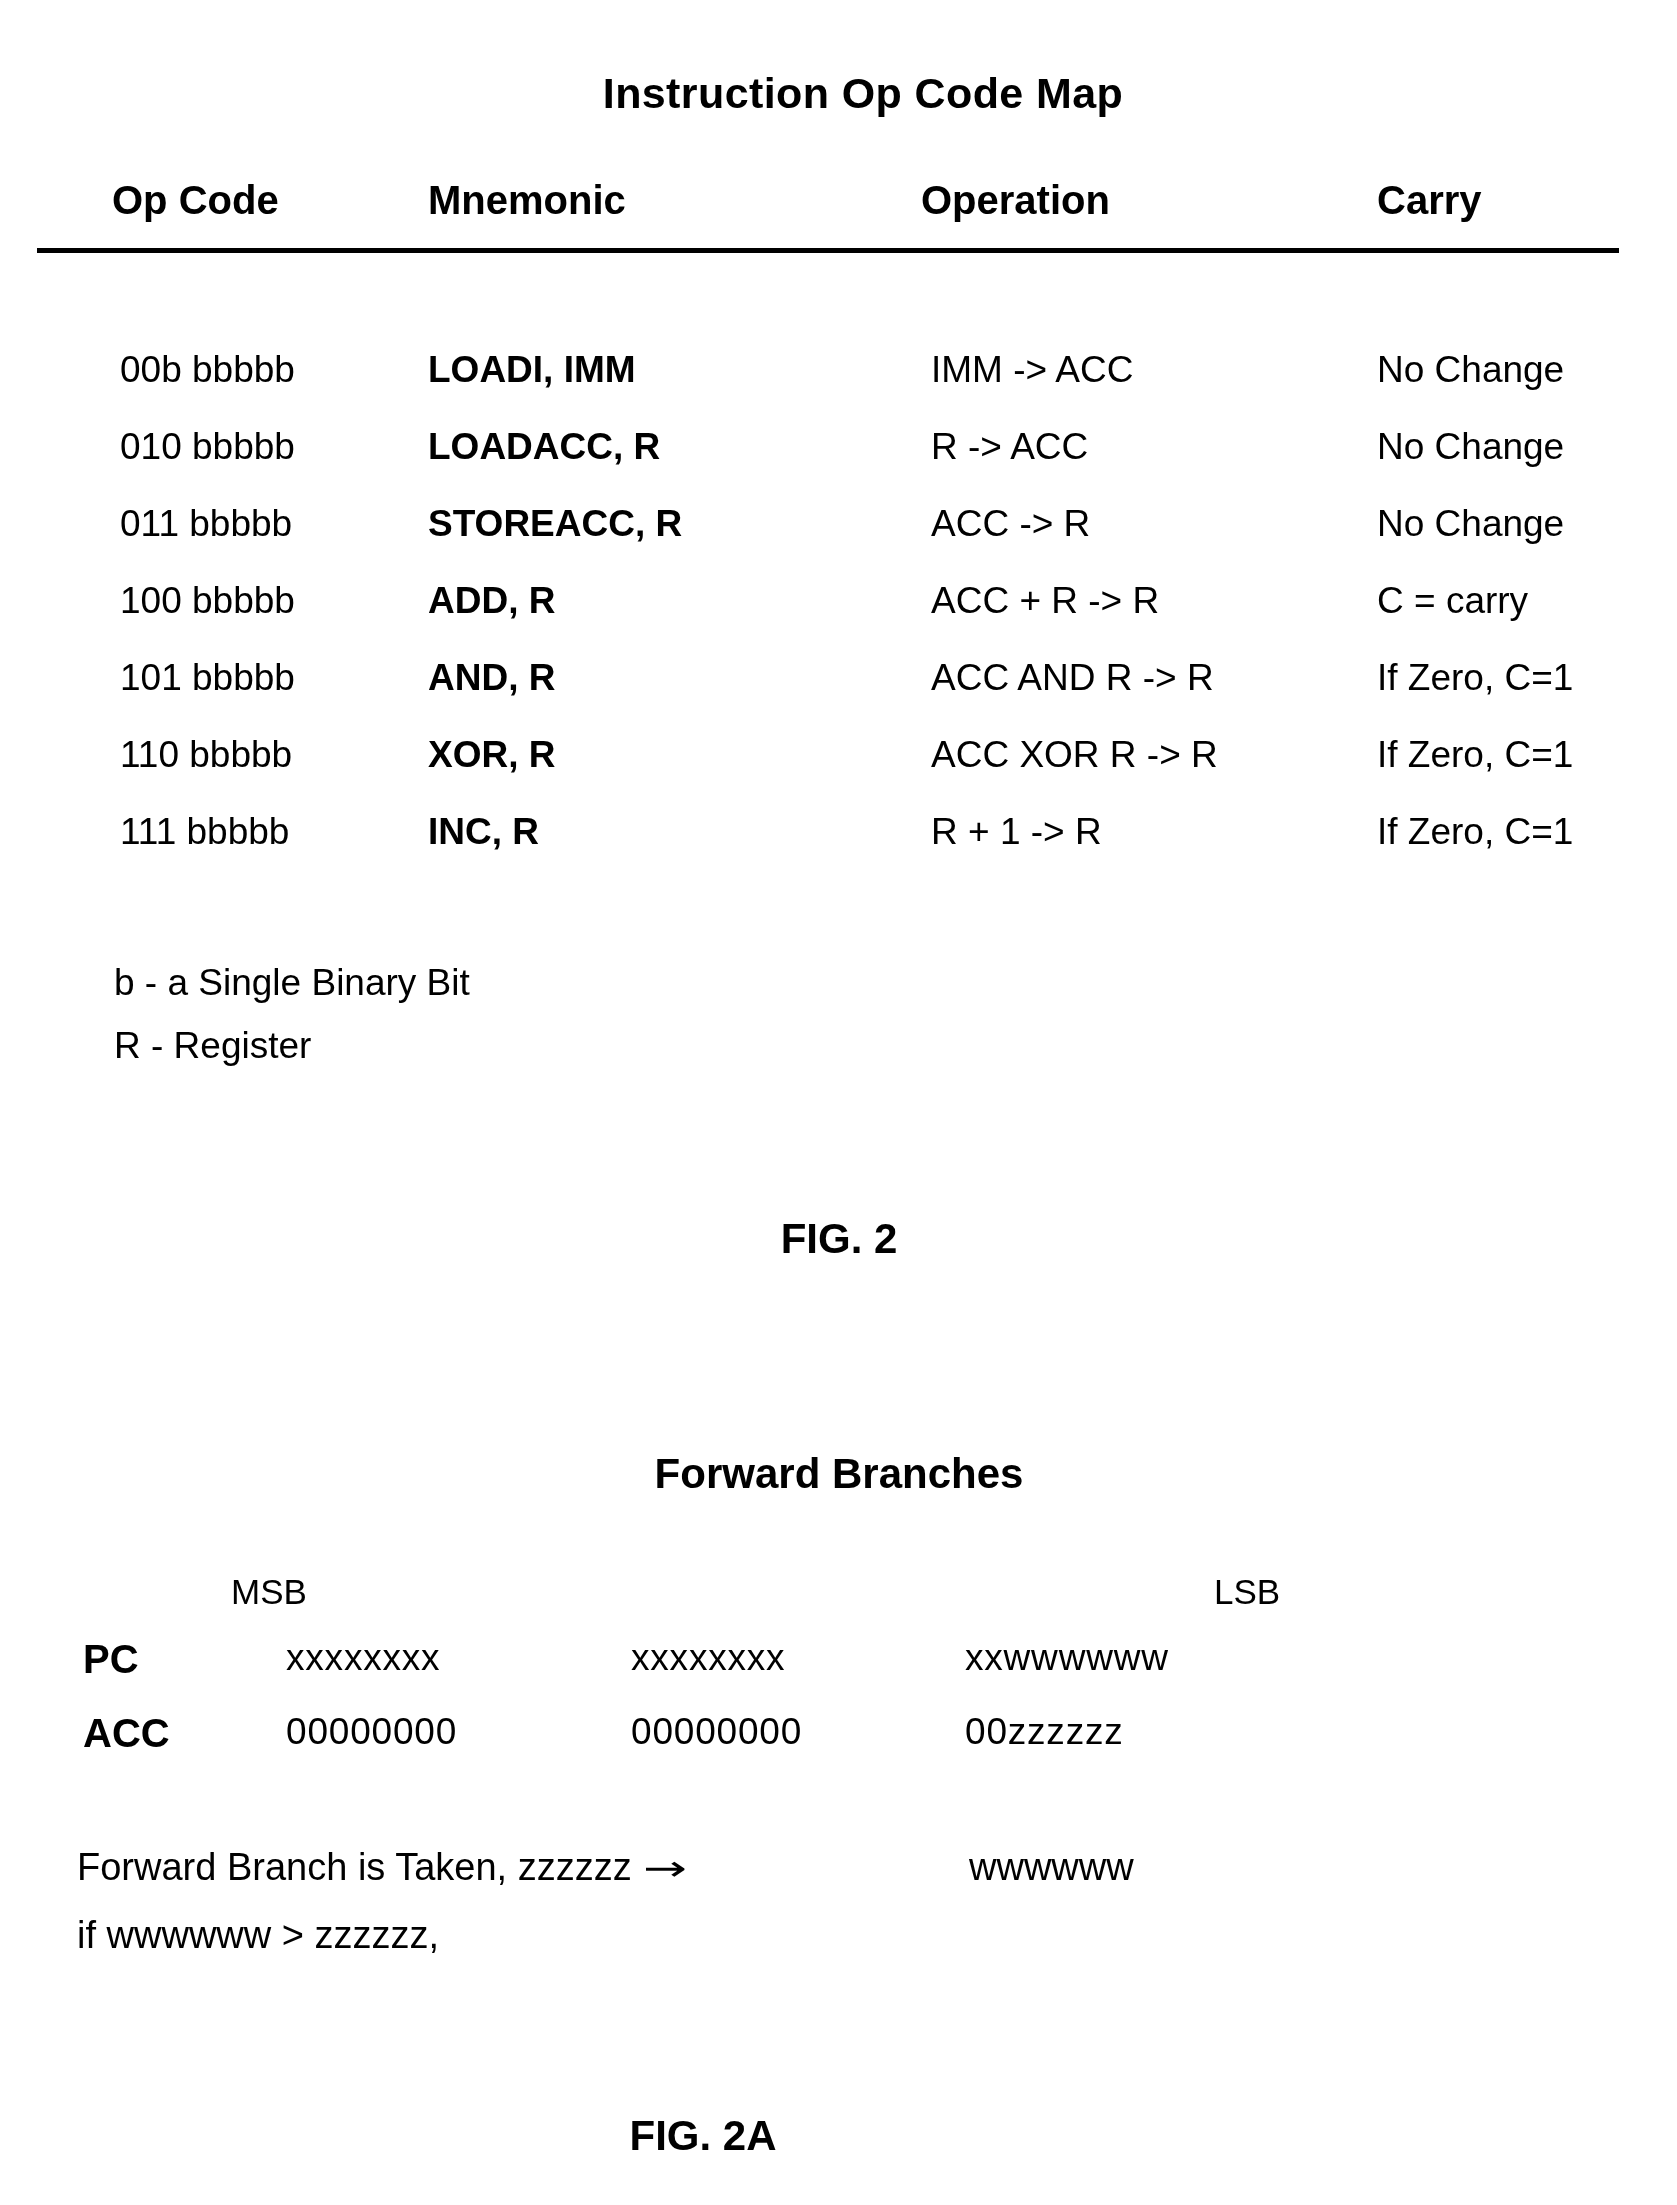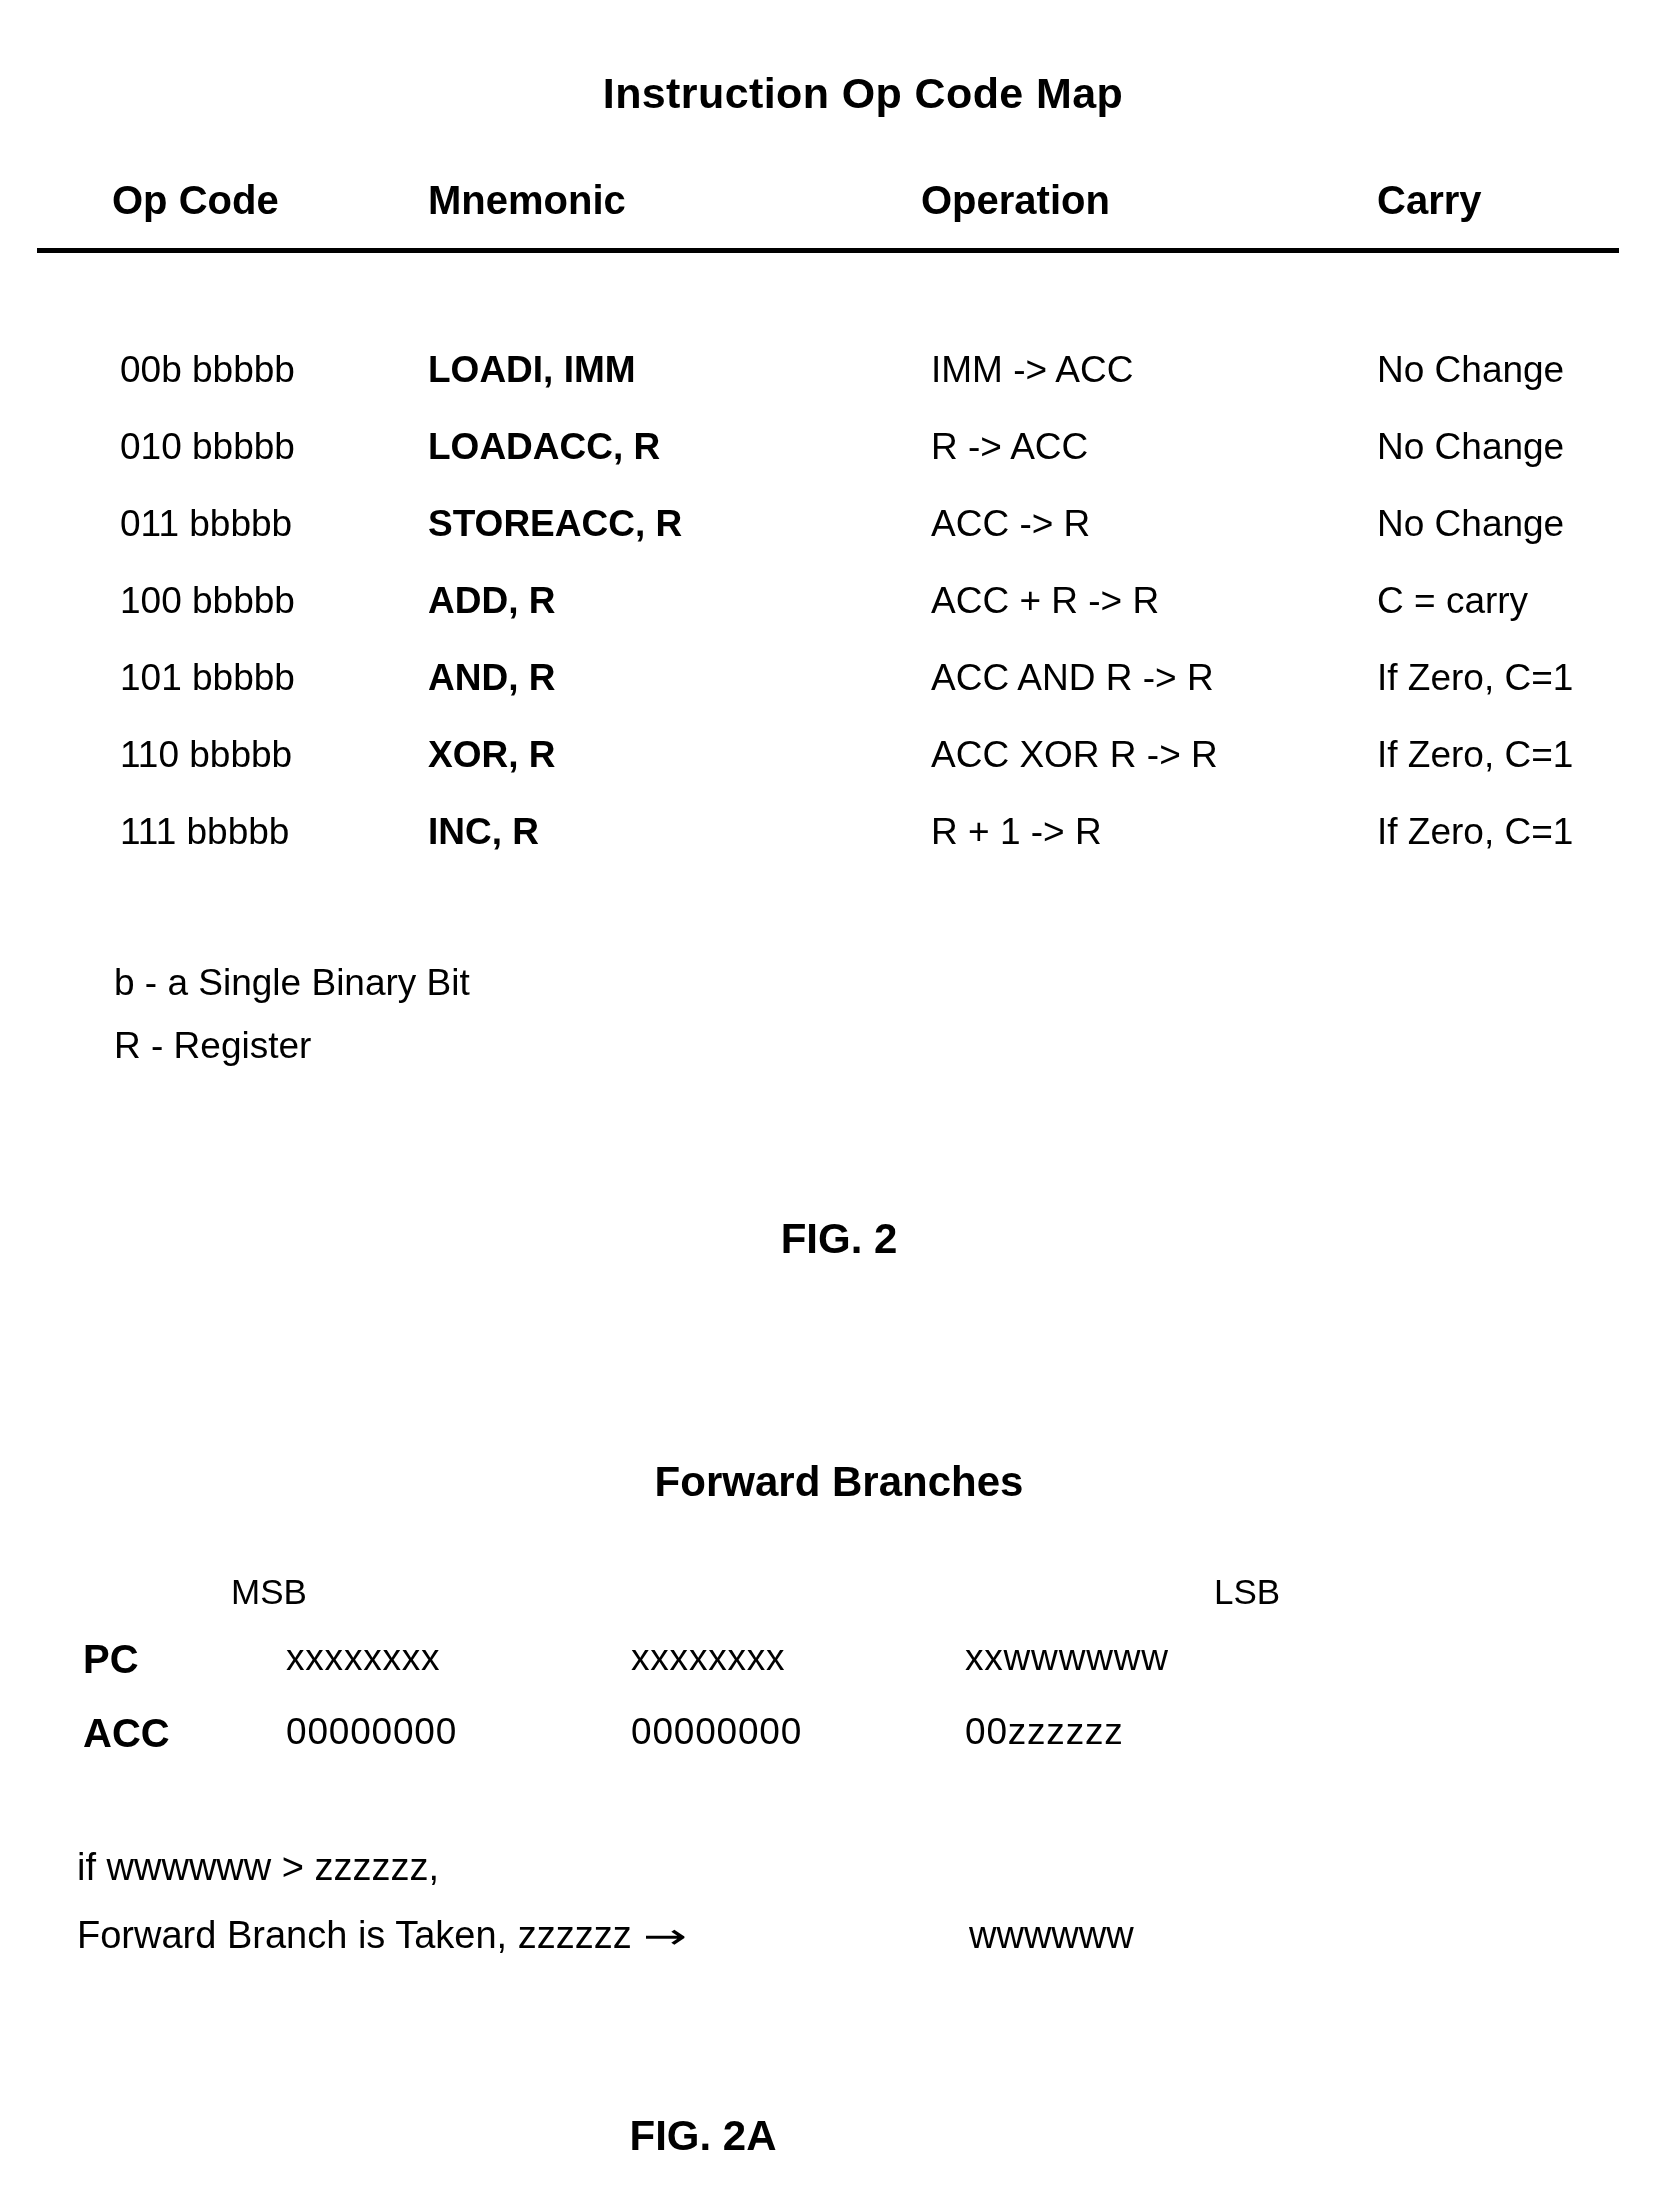--- a/index.html
+++ b/index.html
@@ -113,21 +113,20 @@
   }
 
   #forward-branches-title {
     position: absolute;
     top: 142px;
     left: 0;
     width: 1678px;
     text-align: center;
     font-size: 42px;
     font-weight: bold;
-    margin-top: 8px;
   }
 
   .bit-significance {
     position: absolute;
     font-size: 35px;
     white-space: nowrap;
   }
   #msb-label { left: 231px; top: 264px; }
   #lsb-label { left: 1214px; top: 264px; }
 
@@ -297,27 +296,27 @@
   <div class="reg-row" id="acc-row">
     <span class="reg-name">ACC</span>
     <span class="reg-group grp-1">00000000</span>
     <span class="reg-group grp-2">00000000</span>
     <span class="reg-group grp-3">00zzzzzz</span>
   </div>
 
   <div id="branch-condition">
 
     <div class="cond-line">
-      <span class="cond-left">if wwwwww &gt; zzzzzz,</span>
-    </div>
-
-    <div class="cond-line">
       <span class="cond-left"><span>Forward Branch is Taken, zzzzzz</span><span class="arrow-glyph">→</span></span>
       <span class="cond-right" id="cond-right-1">wwwwww</span>
     </div>
 
+    <div class="cond-line">
+      <span class="cond-left">if wwwwww &gt; zzzzzz,</span>
+    </div>
+
 
   </div>
 
   <div id="fig2a-caption">FIG. 2A</div>
 
 </section>
 
 
 </body></html>

